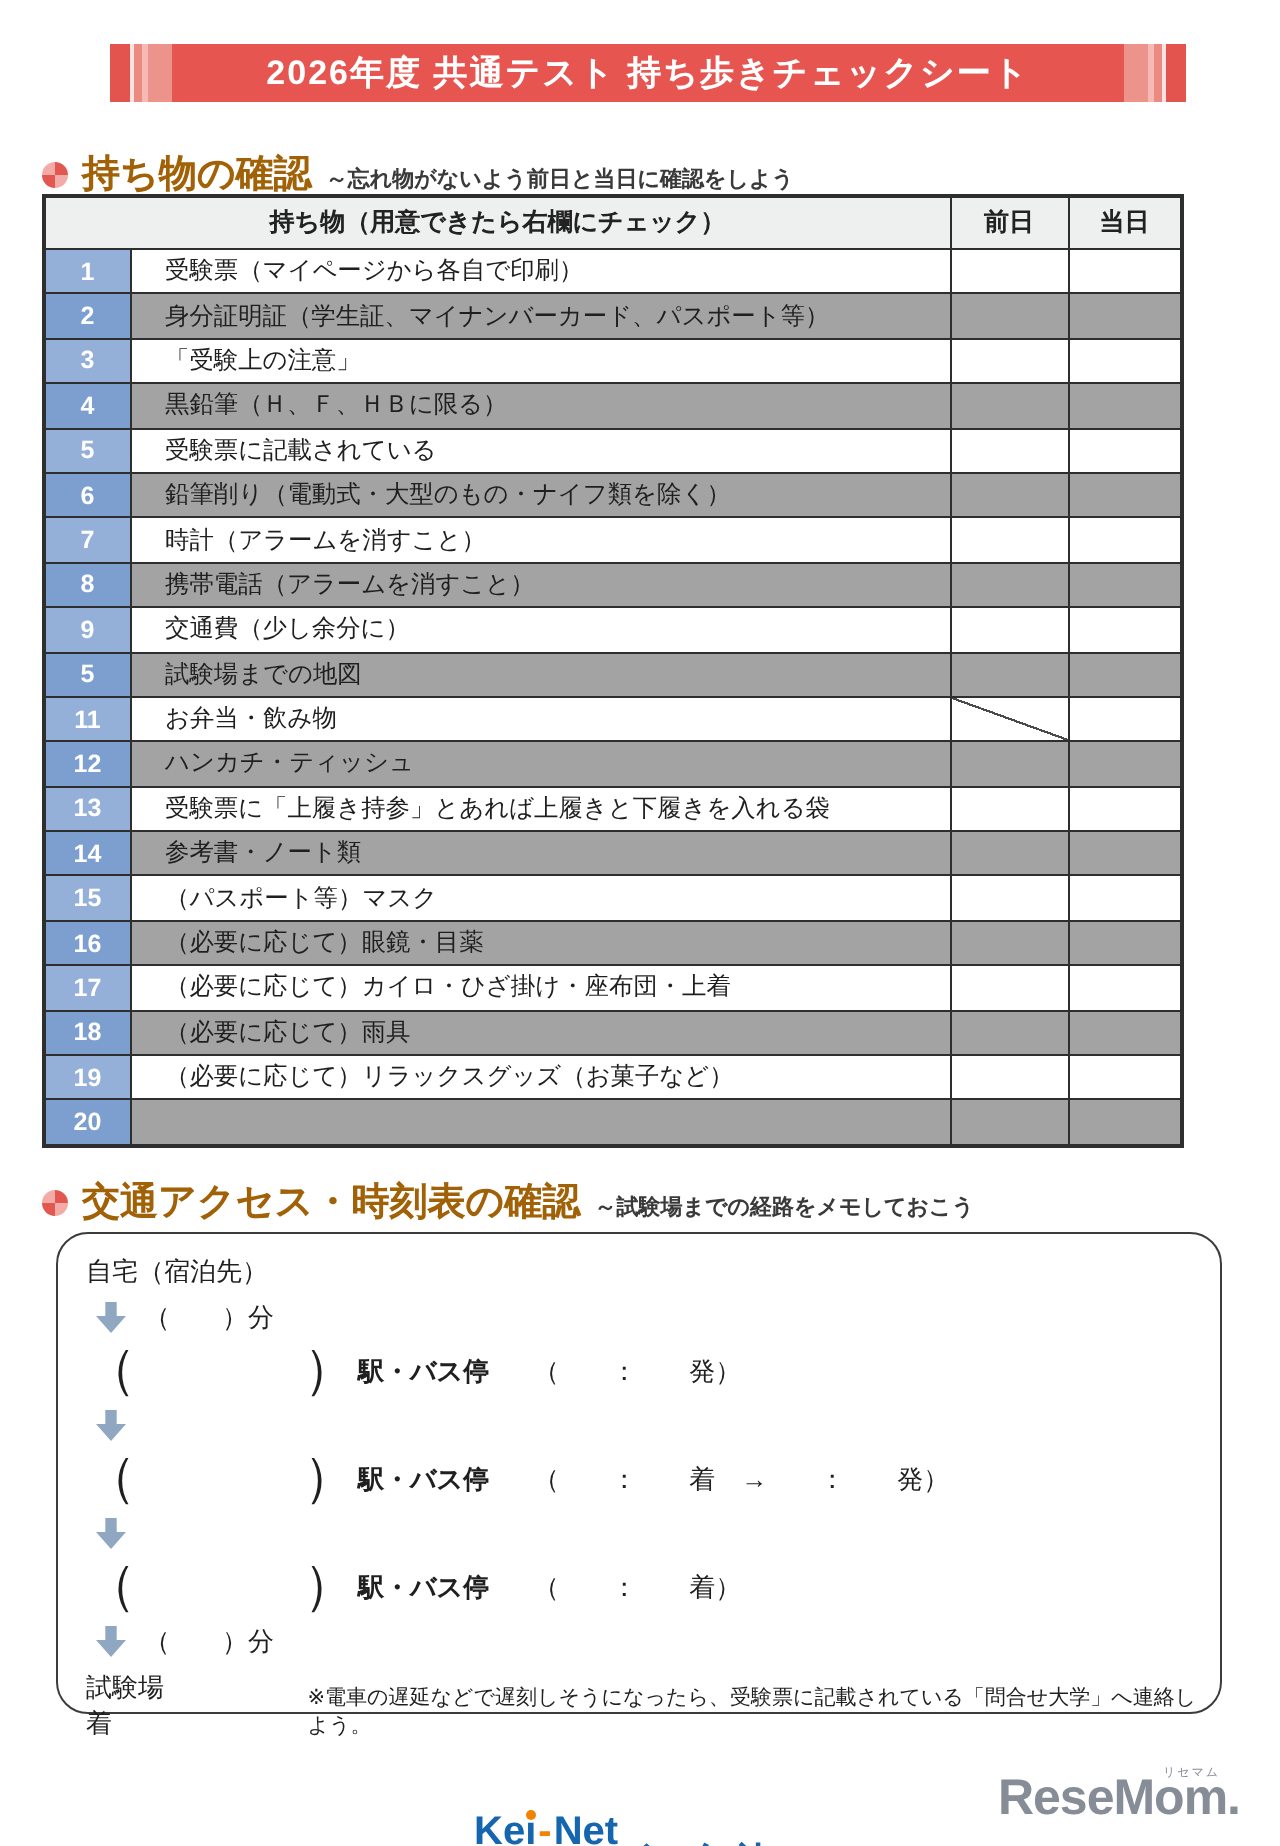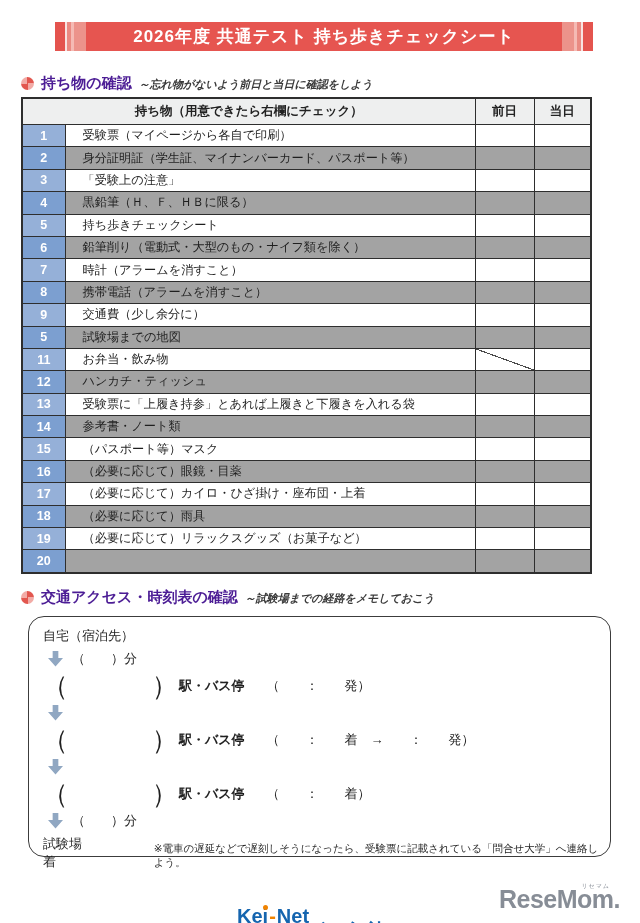--- a/index.html
+++ b/index.html
@@ -14,22 +14,22 @@
   .banner .cap{position:absolute;top:0;bottom:0;width:34px;z-index:1;}
   .cap-left{left:0;background:linear-gradient(90deg,#e4544e 0 10px,#f8e3e1 10px 12px,#ea8a82 12px 16px,#f5bab4 16px 19px,#ec938b 19px 31px,#e65550 31px);}
   .cap-right{right:0;background:linear-gradient(270deg,#e4544e 0 10px,#f8e3e1 10px 12px,#ea8a82 12px 16px,#f5bab4 16px 19px,#ec938b 19px 31px,#e65550 31px);}
   .banner-title{position:relative;z-index:2;color:#fff;font-weight:bold;font-size:17px;letter-spacing:1px;}
   
   .sec-head{position:absolute;left:21px;display:flex;align-items:baseline;gap:7px;}
   .sec-head.first{top:74px;}
   .sec-head.second{top:588px;}
   .sec-icon{width:13px;height:13px;border-radius:50%;align-self:center;flex:0 0 auto;
     background:conic-gradient(#e2574f 0 90deg,#f2aba6 0 180deg,#e2574f 0 270deg,#f2aba6 0 360deg);}
-  .sec-title{font-size:15px;font-weight:bold;color:#4c1d95;}
-  .sec-sub{font-size:11px;font-weight:bold;color:#3a3a3a;font-style:italic;}
+  .sec-title{font-size:19px;font-weight:bold;color:#a16207;}
+  .sec-sub{font-size:11px;font-weight:bold;color:#3a3a3a;}
   
   table.checklist{position:absolute;top:97px;left:21px;width:569px;
     border-collapse:collapse;table-layout:fixed;font-size:12px;border:2px solid #2e2e2e;}
   .checklist th,.checklist td{border:1px solid #2e2e2e;padding:0;overflow:hidden;white-space:nowrap;}
   .checklist thead th{background:#eeefef;height:25px;font-size:12.5px;font-weight:bold;color:#222;text-align:center;}
   .checklist td{height:21.4px;background:#ffffff;}
   .checklist td.num{background:#95b0d8;color:#fff;text-align:center;font-weight:bold;font-size:12.5px;}
   .checklist tr.alt td{background:#a3a3a3;}
   .checklist tr.alt td.num{background:#7c9fd0;}
   .checklist td.item{padding-left:17px;font-size:12.2px;color:#1f1f1f;}
@@ -112,21 +112,21 @@
     <td class="chk chk2"></td>
   </tr>
       <tr class="alt">
     <td class="num">4</td>
     <td class="item">黒鉛筆（Ｈ、Ｆ、ＨＢに限る）</td>
     <td class="chk chk1"></td>
     <td class="chk chk2"></td>
   </tr>
       <tr>
     <td class="num">5</td>
-    <td class="item">持ち歩きチェックシート</td>
+    <td class="item">受験票に記載されている</td>
     <td class="chk chk1"></td>
     <td class="chk chk2"></td>
   </tr>
       <tr class="alt">
     <td class="num">6</td>
     <td class="item">鉛筆削り（電動式・大型のもの・ナイフ類を除く）</td>
     <td class="chk chk1"></td>
     <td class="chk chk2"></td>
   </tr>
       <tr>

